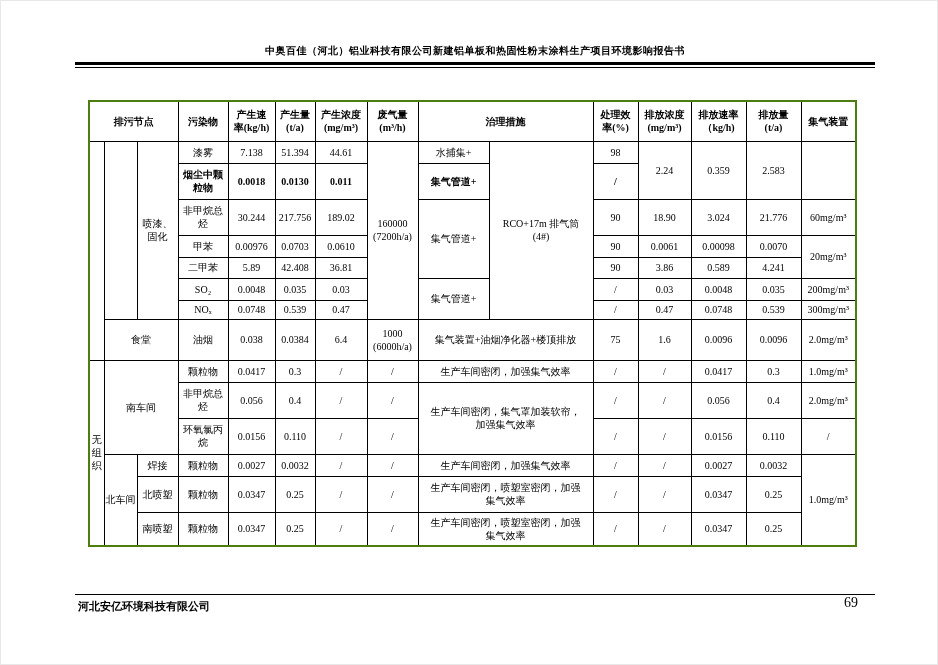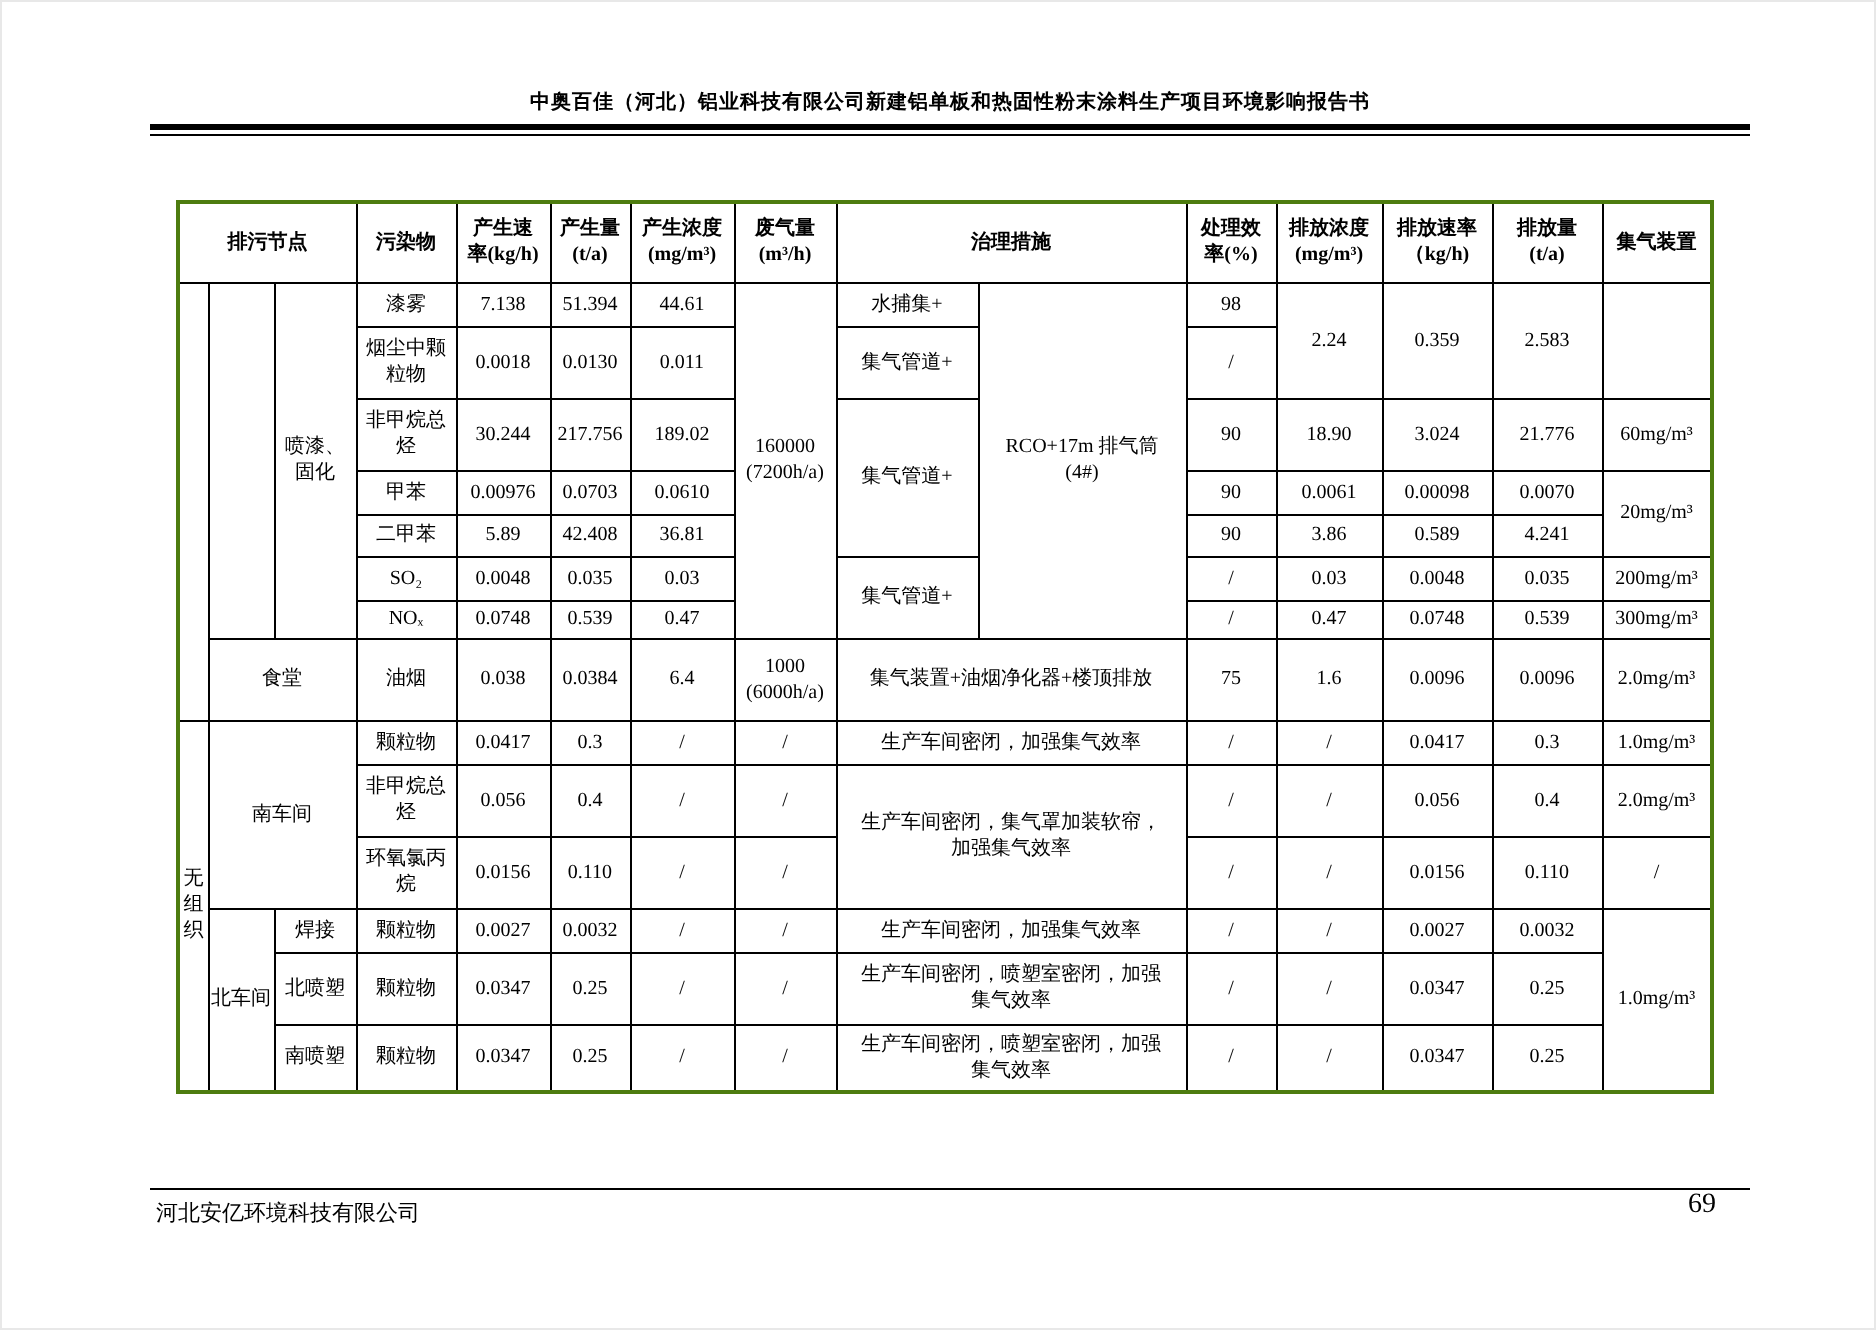--- a/index.html
+++ b/index.html
@@ -30,21 +30,21 @@
     font-size:10px; line-height:1.3; padding:0 1px;
     white-space:pre-line; overflow:hidden;
     font-family:"Liberation Serif","DejaVu Serif",serif;
   }
   table.emission th { font-weight:bold; }
   #footer-rule {
     position:absolute; top:594px; left:75px; width:800px; height:0;
     border-top:1.2px solid #000;
   }
   #footer-company {
-    position:absolute; top:599px; left:78px; font-size:11px; font-weight:normal;
+    position:absolute; top:599px; left:78px; font-size:11px; font-weight:bold;
   }
   #page-number {
     position:absolute; top:595px; right:80px; font-size:14px;
   }
 </style>
 </head>
 <body>
 
 <div id="page">
 
@@ -108,21 +108,21 @@
 (7200h/a)</td>
             <td>水捕集+</td>
             <td rowspan="7">RCO+17m 排气筒
 (4#)</td>
             <td>98</td>
             <td rowspan="2">2.24</td>
             <td rowspan="2">0.359</td>
             <td rowspan="2">2.583</td>
             <td rowspan="2"></td>
           </tr>
-          <tr style="height: 36px;">
+          <tr style="height: 36px; font-weight: bold;">
             <td>烟尘中颗
 粒物</td>
             <td>0.0018</td>
             <td>0.0130</td>
             <td>0.011</td>
             <td>集气管道+</td>
             <td>/</td>
           </tr>
           <tr style="height: 36px;">
             <td>非甲烷总

